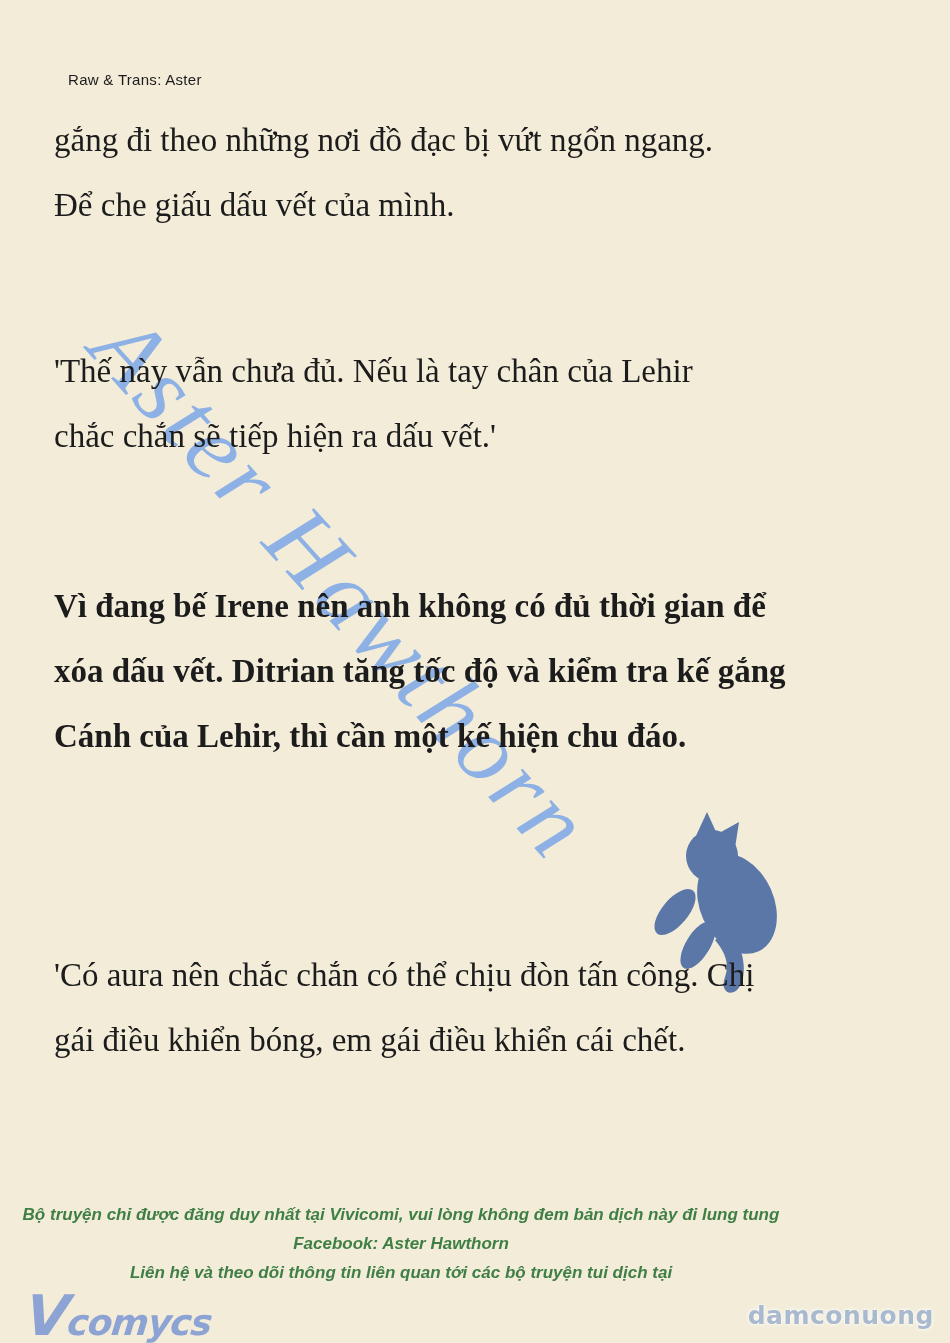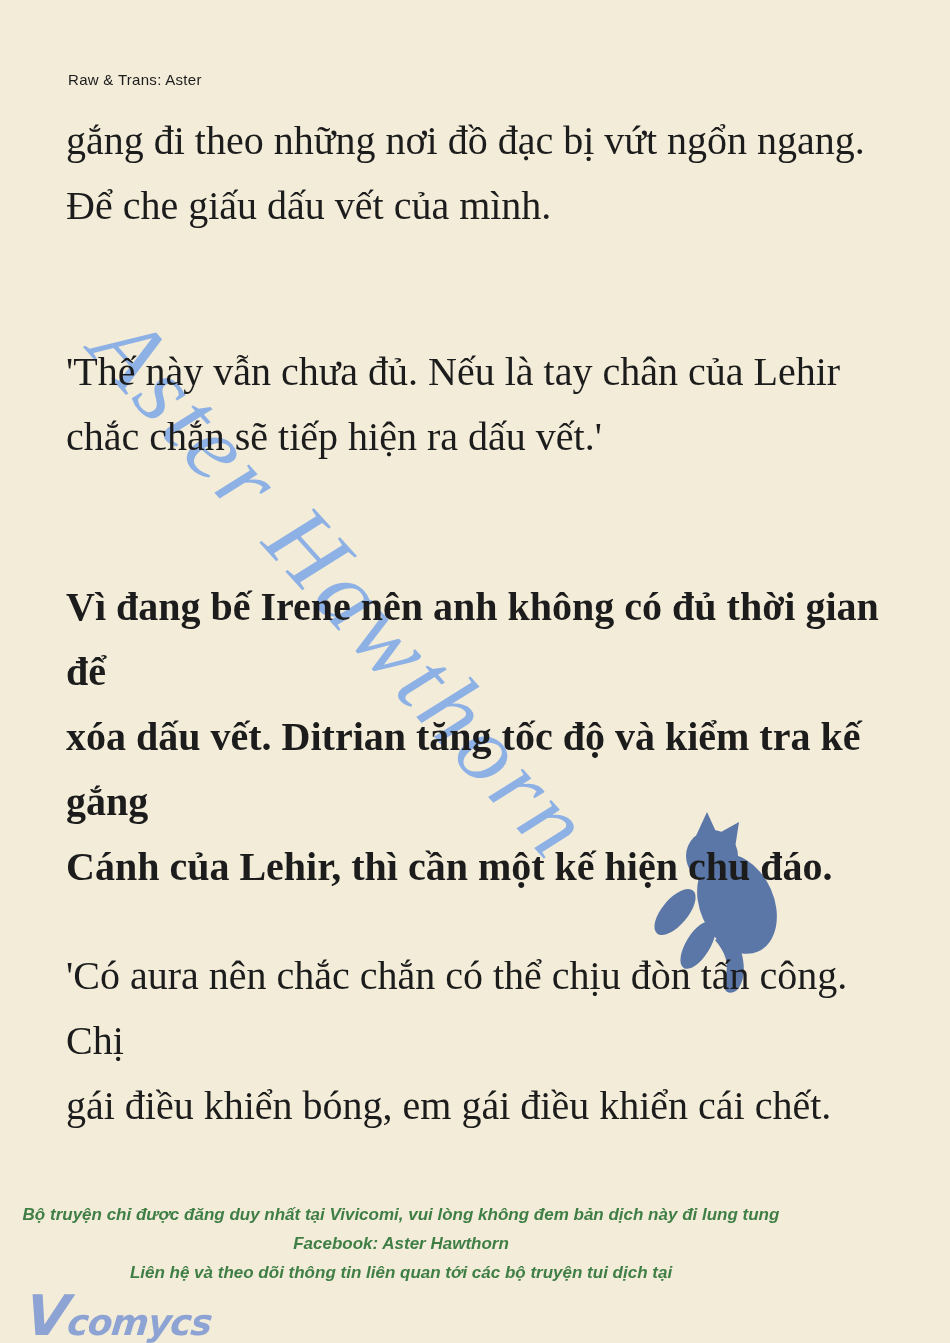--- a/index.html
+++ b/index.html
@@ -29,22 +29,22 @@
     white-space:nowrap;
     z-index:1;
   }
   .cat {
     position:absolute; left:645px; top:812px;
     width:140px; height:200px;
     z-index:2;
   }
   .cat-shape { fill:var(--cat, #5b77a8); }
   .para {
-    position:absolute; left:66px; width:840px;
-    font-size:40px; line-height:65px;
+    position:absolute; left:54px; width:840px;
+    font-size:33px; line-height:65px;
     color:var(--text, #1c1c1c);
     z-index:3;
   }
   .p1 { top:108px; }
   .p2 { top:339px;font-family:Liberation Serif, serif; }
   .p3 { top:574px;font-weight:bold; }
   .p4 { top:943px; }
   .footer {
     position:absolute; left:0; top:1200px; width:802px;
     text-align:center;
@@ -114,14 +114,15 @@
   </div>
 
   <div class="footer">
     <div class="line">Bộ truyện chỉ được đăng duy nhất tại Vivicomi, vui lòng không đem bản dịch này đi lung tung</div>
     <div class="line">Facebook: Aster Hawthorn</div>
     <div class="line">Liên hệ và theo dõi thông tin liên quan tới các bộ truyện tui dịch tại</div>
   </div>
 
   <div class="logo">Vcomycs</div>
 
+  <div class="sitetag">damconuong</div>
 
 </div>
 
 </body></html>

